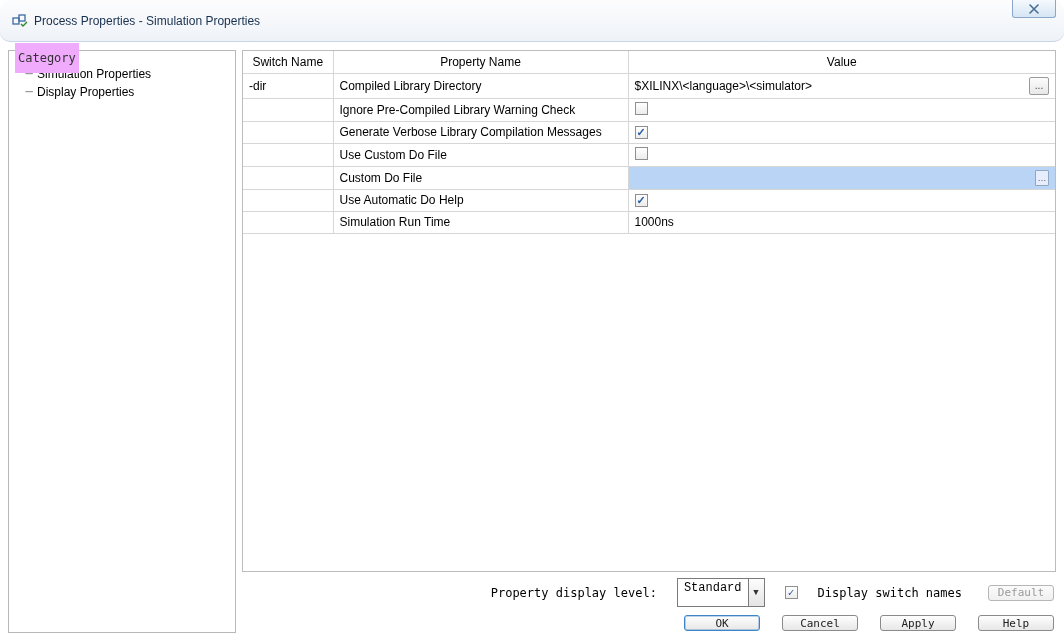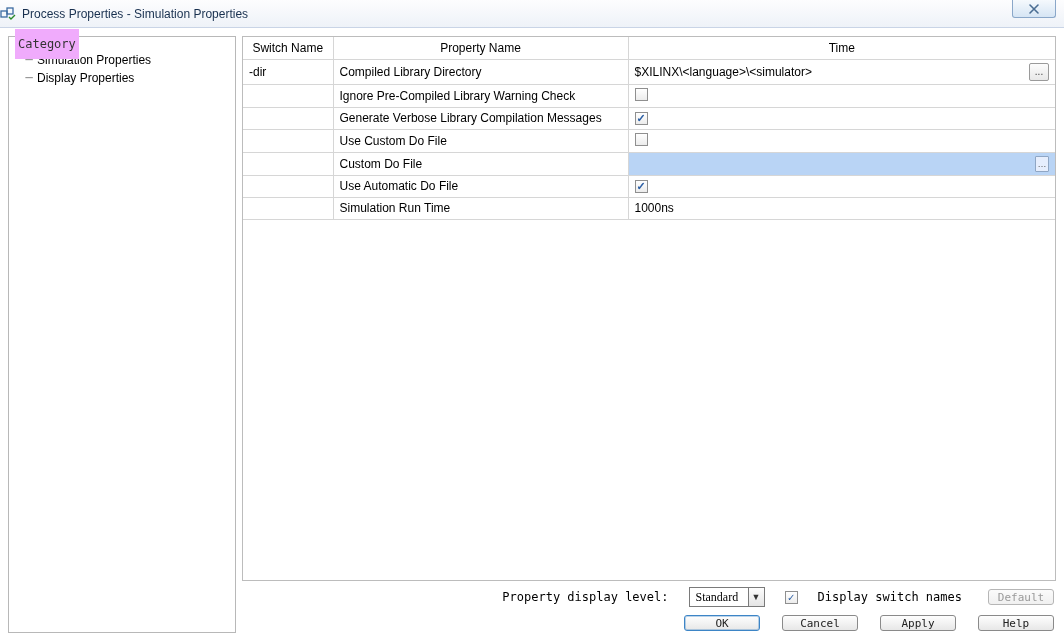--- a/index.html
+++ b/index.html
@@ -1,25 +1,26 @@
 <!DOCTYPE html>
 <html><head>
 <meta charset="utf-8">
 <style>
   * { box-sizing: border-box; }
   html, body { margin: 0; padding: 0; height: 100%; font-family: "Segoe UI", Tahoma, sans-serif; font-size: 12px; color: #000; }
   body { background: #fff; display: flex; flex-direction: column; }
 
   .titlebar {
-    height: 28px;
+    height: 42px;
     background: linear-gradient(#fdfdfe, #eef2f8);
     border-bottom: 1px solid #c9d4e6;
     display: flex; align-items: center;
-    padding-left: 0;
+    padding-left: 12px;
     position: relative;
+    border-radius: 10px;
   }
   .titlebar .app-icon {
     width: 16px; height: 16px; margin-right: 6px;
     display: inline-flex; align-items: center; justify-content: center;
   }
   .titlebar .title {
     color: #18304f; font-size: 12px;
   }
   .titlebar .close-group {
     position: absolute; right: 8px; top: 0;
@@ -156,25 +157,25 @@
   }
 
   .controls-row {
     display: flex; align-items: center; justify-content: flex-end;
     gap: 20px;
     padding: 6px 2px 4px;
     font-family: "Consolas", "MS Gothic", "SimSun", monospace;
   }
   .controls-row .lbl { margin-left: 4px; }
   .combo {
-    height: 20px;
+    height: 29px;
     border: 1px solid #7a7a7a;
     background: #fff;
     display: inline-flex; align-items: stretch;
-    font-family: Liberation Serif, serif;
+    font-family: Liberation Mono, monospace;
   }
   .combo .combo-text { padding: 2px 6px; min-width: 58px; }
   .combo .combo-arrow {
     width: 16px;
     border-left: 1px solid #7a7a7a;
     background: linear-gradient(#fdfdfd,#e4e4e4);
     display:flex;align-items:center;justify-content:center;
     font-size: 9px; color: #333;
   }
 
@@ -249,21 +250,21 @@
       <table class="props">
         <colgroup>
             <col class="c-switch">
             <col class="c-name">
             <col class="c-value">
           </colgroup>
         <thead>
           <tr>
             <th>Switch Name</th>
             <th>Property Name</th>
-            <th>Time</th>
+            <th>Value</th>
           </tr>
         </thead>
         <tbody id="props-body">
             <tr>
               <td>-dir</td>
               <td>Compiled Library Directory</td>
               <td class="value-cell">
                 <div class="value-flex">
                   <span class="value-text">$XILINX\&lt;language&gt;\&lt;simulator&gt;</span>
                   <span class="browse-btn">...</span>
@@ -290,21 +291,21 @@
               <td>Custom Do File</td>
               <td class="value-cell">
                 <div class="value-flex">
                   <span class="value-text"></span>
                   <span class="browse-small">…</span>
                 </div>
               </td>
             </tr>
             <tr>
               <td></td>
-              <td>Use Automatic Do File</td>
+              <td>Use Automatic Do Help</td>
               <td class="value-cell"><span class="chk checked"></span></td>
             </tr>
             <tr>
               <td></td>
               <td>Simulation Run Time</td>
               <td class="value-cell">1000ns</td>
             </tr>
           </tbody>
       </table>
     </div>

